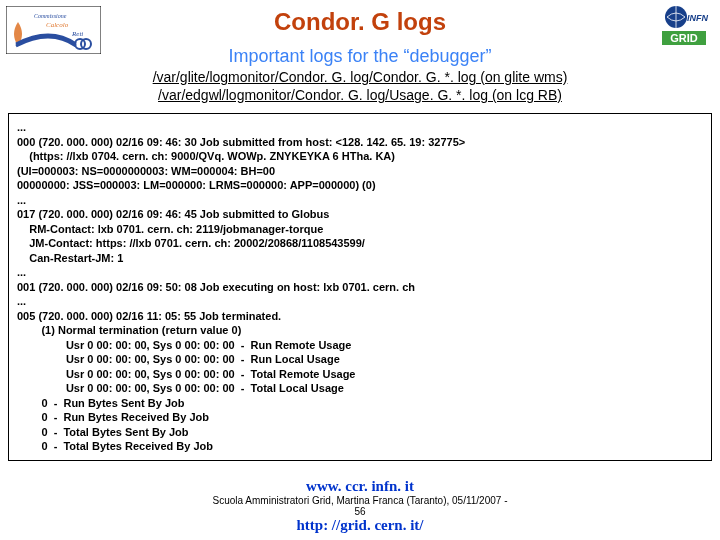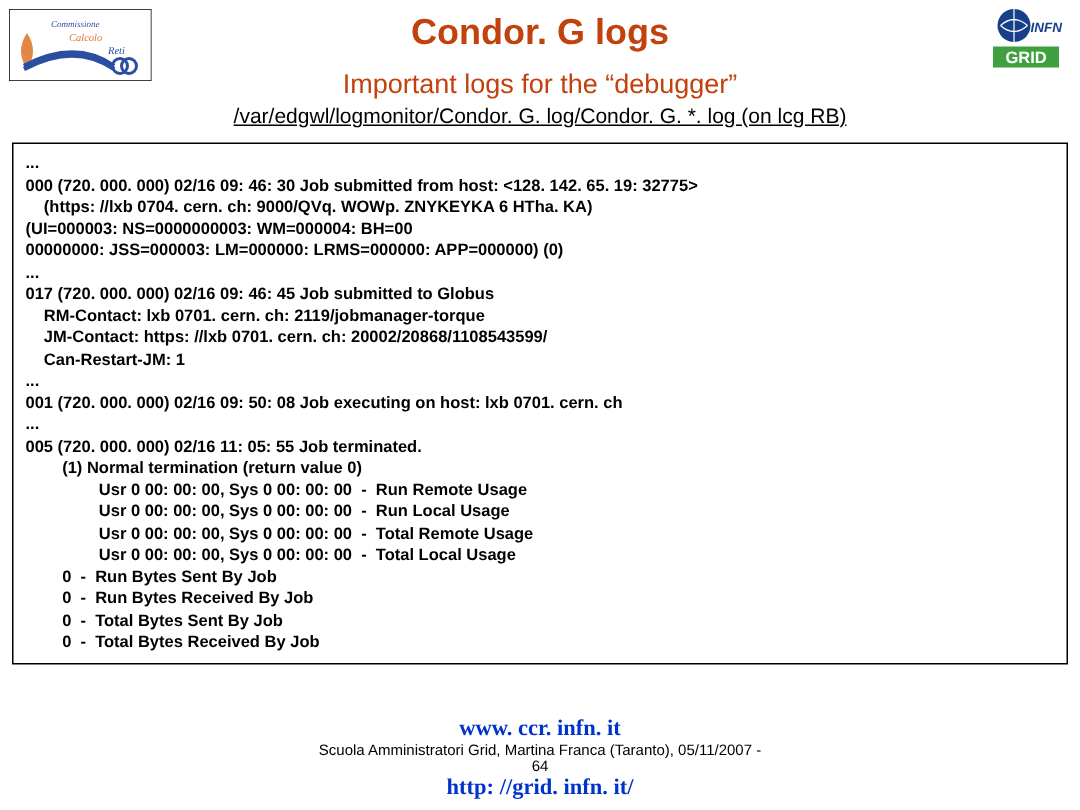--- a/index.html
+++ b/index.html
@@ -2,21 +2,21 @@
 <html><head>
 <meta charset="utf-8">
 <style>
   * { box-sizing: border-box; margin: 0; padding: 0; }
   html, body { width: 720px; height: 540px; font-family: Verdana, Arial, sans-serif; background: #fff; }
   .slide { position: relative; width: 720px; height: 540px; overflow: hidden; }
   .header { display: flex; align-items: center; justify-content: center; padding: 8px 0 4px 0; position: relative; }
   .title { font-size: 24px; font-weight: bold; color: #c2410c; text-align: center; }
   .logo-left { position: absolute; left: 6px; top: 6px; width: 95px; height: 48px; }
   .logo-right { position: absolute; right: 6px; top: 4px; width: 60px; height: 48px; }
-  .subtitle { text-align: center; font-size: 18px; color: #c2410c; margin-top: 6px; }
+  .subtitle { text-align: center; font-size: 18px; color: #3b82f6; margin-top: 6px; }
   .path1, .path2 { text-align: center; font-size: 14px; color: #000; margin-top: 2px; }
   .path1 u, .path2 u { text-decoration: underline; }
   .logbox { border: 1.5px solid #000; margin: 10px 8px 0 8px; padding: 6px 8px; font-family: Verdana, Arial, sans-serif; font-size: 11px; font-weight: bold; line-height: 1.32; color: #000; white-space: pre; overflow: hidden; }
   .footer { position: absolute; bottom: 6px; left: 0; right: 0; display: flex; align-items: center; justify-content: space-between; font-size: 11px; padding: 0 8px; flex-direction: column; }
   .footer-left { color: #0033cc; font-weight: bold; font-family: "Times New Roman", serif; font-size: 15px; }
   .footer-mid { color: #000; font-size: 10px; text-align: center; flex: 1; }
   .footer-right { color: #0033cc; font-weight: bold; font-family: "Times New Roman", serif; font-size: 15px; }
 </style>
 </head>
 <body>
@@ -38,21 +38,22 @@
     <svg class="logo-right" viewBox="0 0 60 48">
       <circle cx="22" cy="13" r="11" fill="#173f8a"></circle>
       <path d="M13 13 Q22 5 31 13 M13 13 Q22 21 31 13 M22 2 L22 24" stroke="#fff" stroke-width="0.8" fill="none"></path>
       <text x="33" y="17" font-size="9" font-weight="bold" fill="#173f8a" font-style="italic">INFN</text>
       <rect x="8" y="27" width="44" height="14" fill="#3fa03f"></rect>
       <text x="30" y="38" font-size="11" font-weight="bold" fill="#fff" text-anchor="middle">GRID</text>
     </svg>
   </div>
 
   <div class="subtitle">Important logs for the “debugger”</div>
-  <div class="path2"><u>/var/edgwl/logmonitor/Condor. G. log/Condor. G. *. log (on lcg RB)</u></div>
+  <div class="path1"><u>/var/glite/logmonitor/Condor. G. log/Condor. G. *. log (on glite wms)</u></div>
+  <div class="path2"><u>/var/edgwl/logmonitor/Condor. G. log/Usage. G. *. log (on lcg RB)</u></div>
 
   <div id="logbox" class="logbox">...
 000 (720. 000. 000) 02/16 09: 46: 30 Job submitted from host: &lt;128. 142. 65. 19: 32775&gt;
     (https: //lxb 0704. cern. ch: 9000/QVq. WOWp. ZNYKEYKA 6 HTha. KA)
 (UI=000003: NS=0000000003: WM=000004: BH=00
 00000000: JSS=000003: LM=000000: LRMS=000000: APP=000000) (0)
 ...
 017 (720. 000. 000) 02/16 09: 46: 45 Job submitted to Globus
     RM-Contact: lxb 0701. cern. ch: 2119/jobmanager-torque
     JM-Contact: https: //lxb 0701. cern. ch: 20002/20868/1108543599/
@@ -67,17 +68,17 @@
                 Usr 0 00: 00: 00, Sys 0 00: 00: 00  -  Total Remote Usage
                 Usr 0 00: 00: 00, Sys 0 00: 00: 00  -  Total Local Usage
         0  -  Run Bytes Sent By Job
         0  -  Run Bytes Received By Job
         0  -  Total Bytes Sent By Job
         0  -  Total Bytes Received By Job</div>
 
   <div class="footer">
     <span class="footer-left">www. ccr. infn. it</span>
     <span class="footer-mid">
-      <span>Scuola Amministratori Grid, Martina Franca (Taranto), 05/11/2007  -</span><br><span>64</span>
+      <span>Scuola Amministratori Grid, Martina Franca (Taranto), 05/11/2007  -</span><br><span>56</span>
     </span>
-    <span class="footer-right">http: //grid. infn. it/</span>
+    <span class="footer-right">http: //grid. cern. it/</span>
   </div>
 </div>
 
 </body></html>

